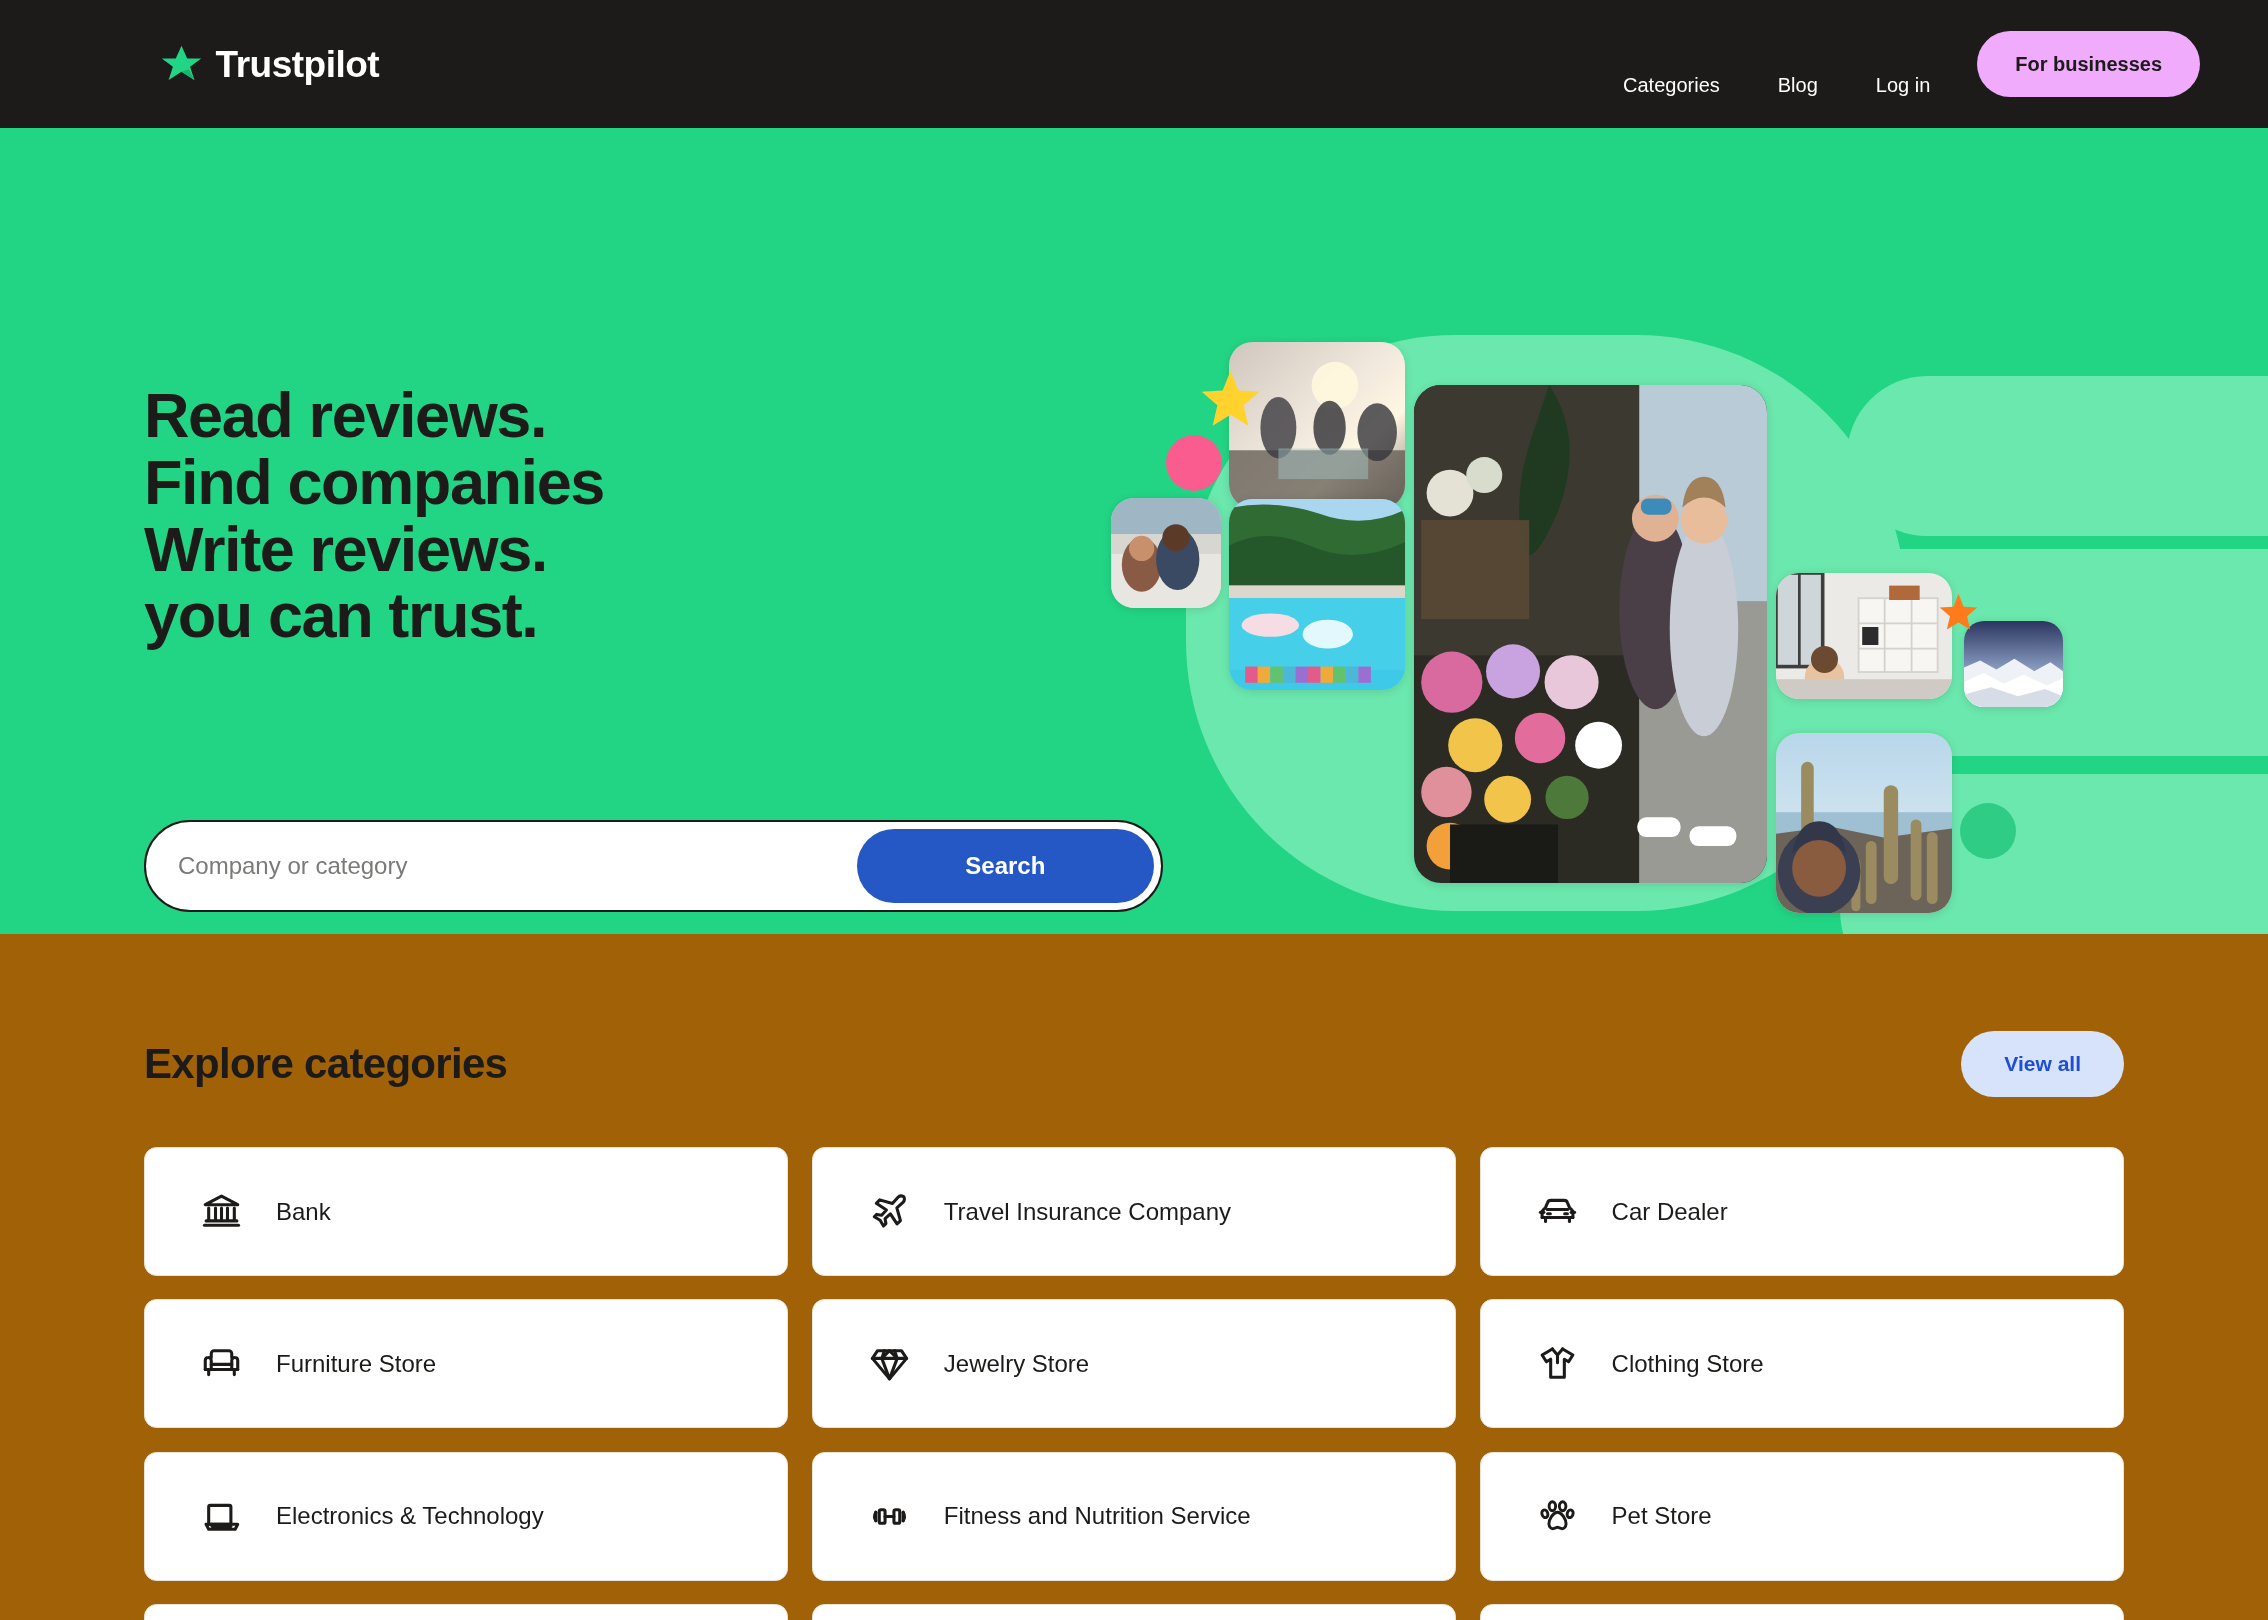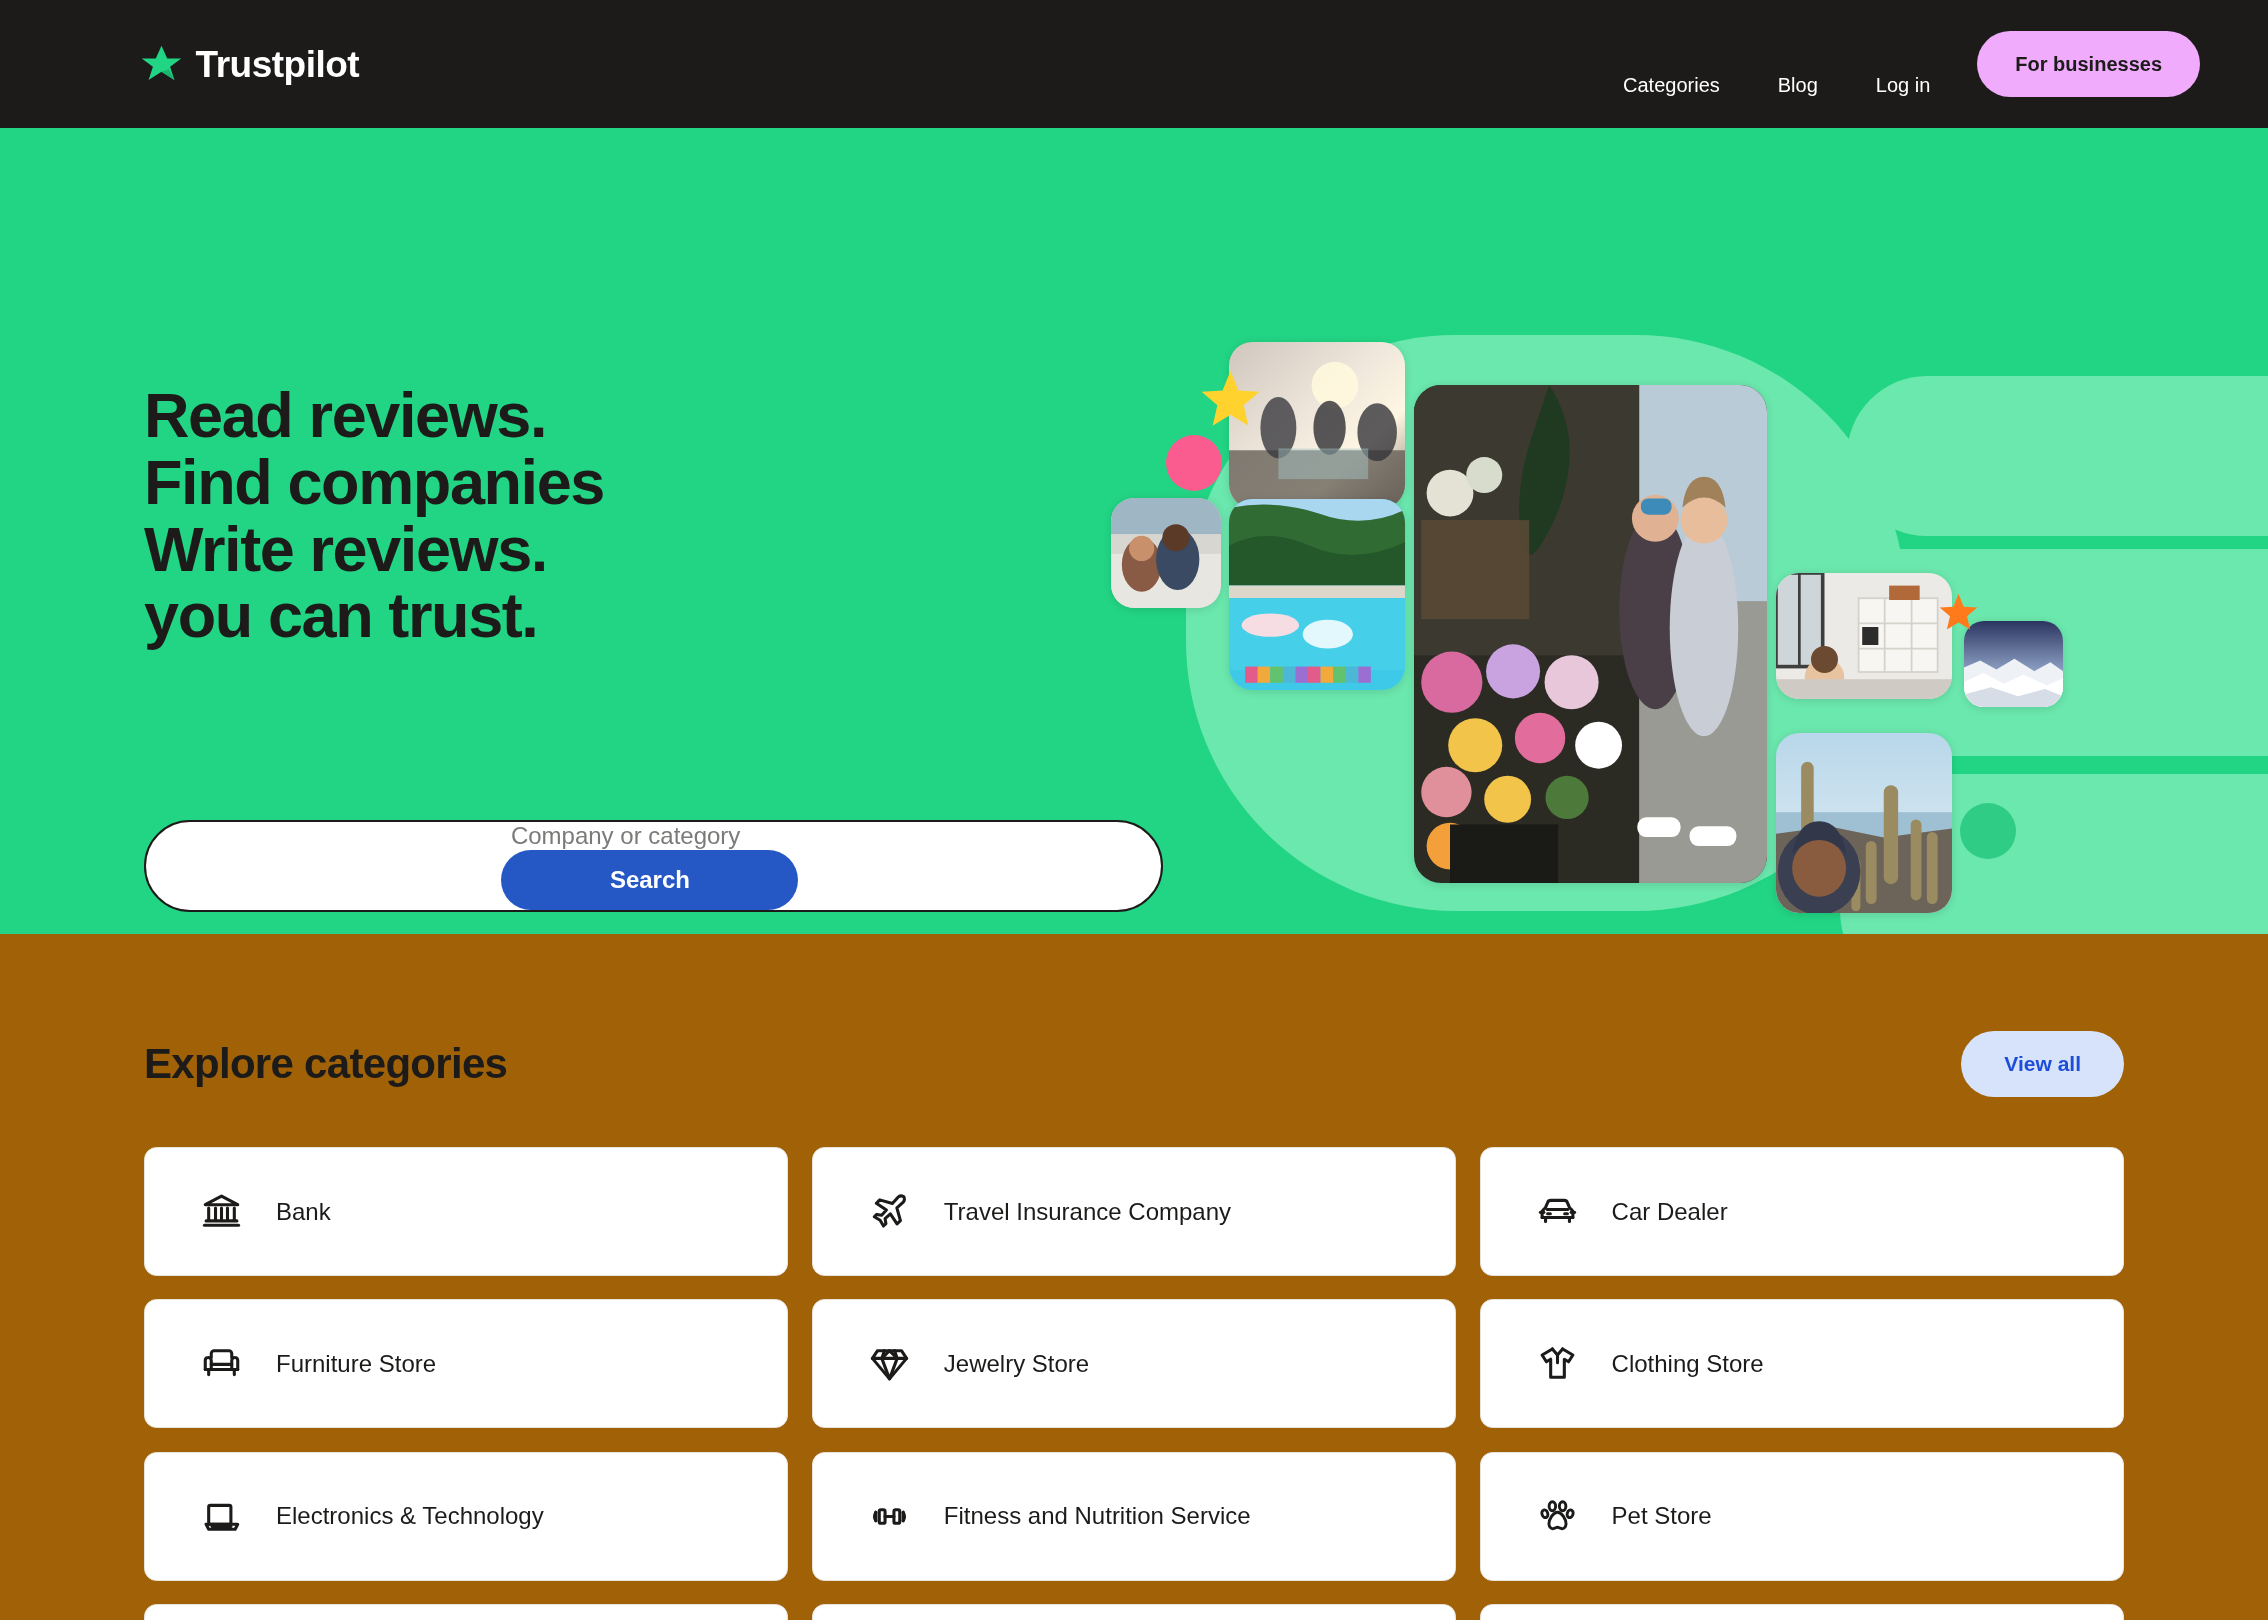--- a/index.html
+++ b/index.html
@@ -15,21 +15,21 @@
   .header {
     position: relative;
     height: 128px;
     background: #1c1b1a;
     display: flex;
     align-items: center;
     z-index: 50;
   }
   .logo-wrap {
     position: absolute;
-    left: 140px;
+    left: 160px;
     display: flex;
     align-items: center;
     gap: 12.6px;
     cursor: pointer;
   }
   .logo-star { width: 43px; height: 43px; display: block; }
   .logo-text {
     color: #ffffff;
     font-size: 37px;
     font-weight: 700;
@@ -95,21 +95,20 @@
     left: 144px;
     top: 692px;
     width: 1019px;
     height: 92px;
     background: #ffffff;
     border: 2.7px solid #1c1b1a;
     border-radius: 899px;
     display: flex;
     align-items: center;
     padding: 0 7.2px 0 0;
-    flex-direction: column;
   }
   .search-input {
     flex: 1;
     height: 100%;
     border: none;
     outline: none;
     background: transparent;
     font-size: 24px;
     color: #1c1b1a;
     padding-left: 32px;

